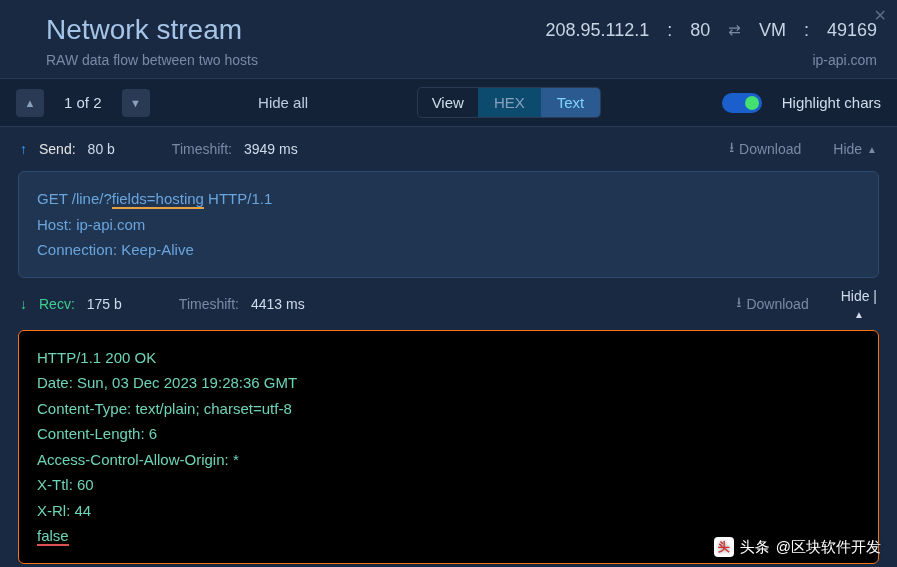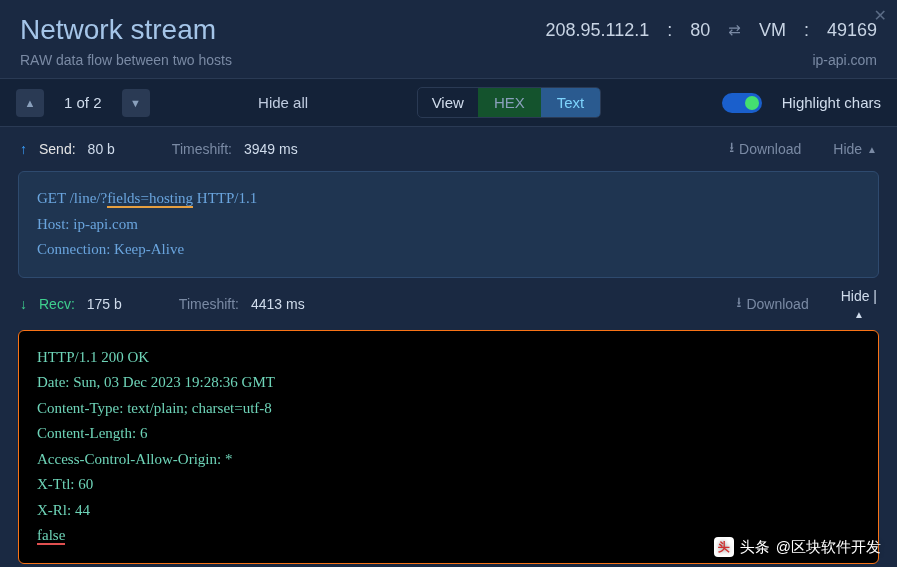--- a/index.html
+++ b/index.html
@@ -7,20 +7,21 @@
       width: 897px;
       height: 567px;
       background: #1a2942;
       font-family: -apple-system, BlinkMacSystemFont, "Segoe UI", sans-serif;
       color: #b8c5d6;
       overflow: hidden;
       position: relative;
     }
     .header {
       padding: 14px 20px 10px 20px;
+      margin-left: 26px;
     }
     .header-top {
       display: flex;
       justify-content: space-between;
       align-items: center;
     }
     .title {
       font-size: 28px;
       font-weight: 400;
       color: #a5c5e8;
@@ -89,21 +90,21 @@
       border: 1px solid #2a3a54;
       border-radius: 5px;
       overflow: hidden;
     }
     .view-label { padding: 6px 14px; color: #d0dcec; font-size: 15px; }
     .seg-btn {
       padding: 6px 16px;
       font-size: 15px;
       color: #8aa0bc;
       cursor: pointer;
-      background: #14532d;
+      background: #0c4a6e;
     }
     .seg-btn.active {
       background: #2a5a8f;
       color: #7dd3fc;
     }
     .toggle {
       width: 40px;
       height: 20px;
       background: #1a5fcc;
       border-radius: 10px;
@@ -143,21 +144,21 @@
       cursor: pointer;
       display: flex;
       align-items: center;
       gap: 5px;
     }
     .action-link.active { color: #d0dcec; flex-direction: column; }
     .code-block {
       margin: 0 18px;
       border-radius: 6px;
       padding: 14px 18px;
-      font-family: Liberation Serif, serif;
+      font-family: Liberation Sans, sans-serif;
       font-size: 15px;
       line-height: 1.7;
       white-space: pre;
     }
     .code-send {
       background: #1f3551;
       border: 1px solid #2e4a6e;
       color: #6aa5de;
     }
     .code-recv {

